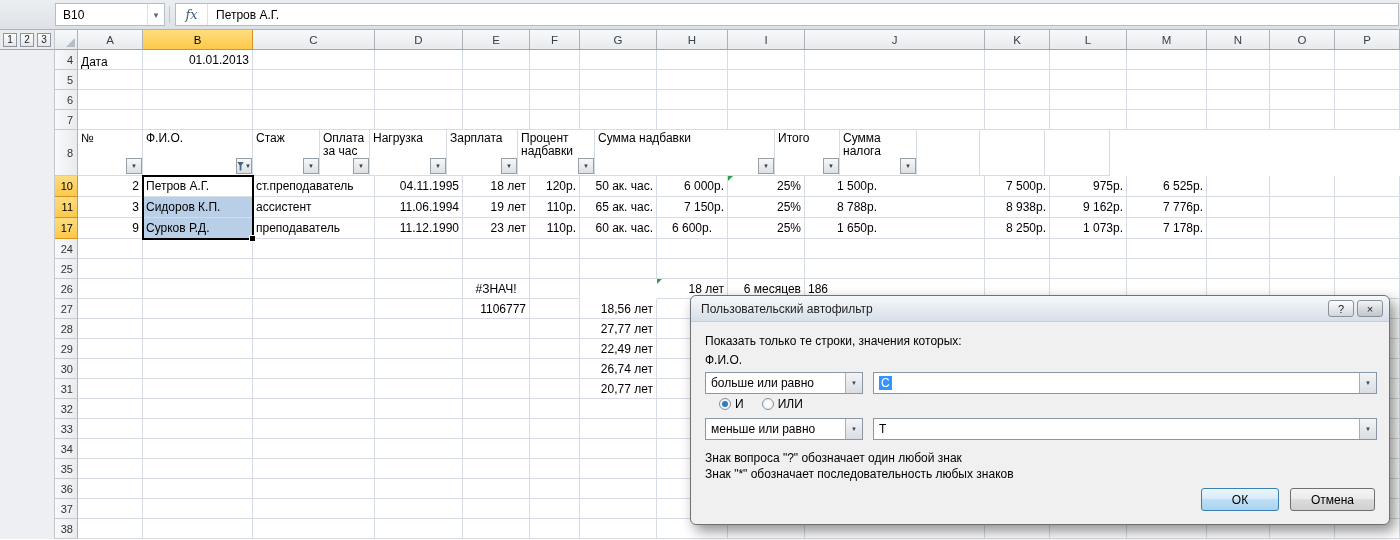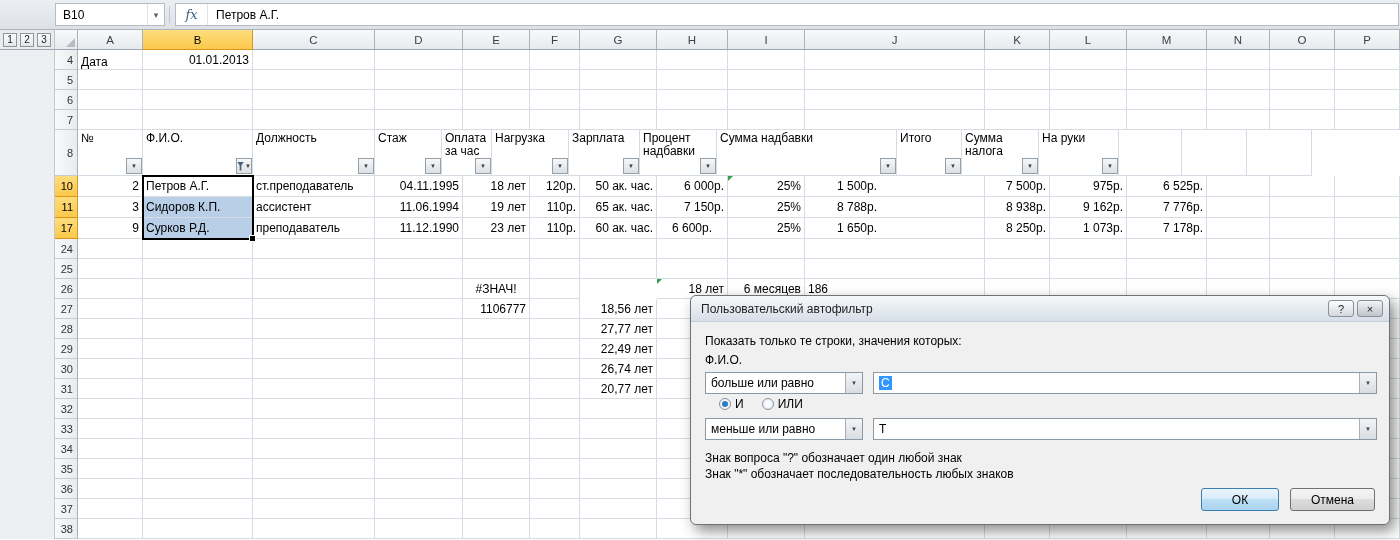--- a/index.html
+++ b/index.html
@@ -248,26 +248,20 @@
           <div class="farrow">▼</div>
         </div>
       </div>
       <div class="cell hrow" style="width: 110px;">
         <div class="ctext">Ф.И.О.</div>
         <div class="fbtn">
           <div class="funnelicon"></div>
           <div class="farrow">▼</div>
         </div>
       </div>
-      <div class="cell hrow" style="width: 122px;">
-        <div class="ctext">Должность</div>
-        <div class="fbtn">
-          <div class="farrow">▼</div>
-        </div>
-      </div>
       <div class="cell hrow" style="width: 67px;">
         <div class="ctext">Стаж</div>
         <div class="fbtn">
           <div class="farrow">▼</div>
         </div>
       </div>
       <div class="cell hrow" style="width: 50px;">
         <div class="ctext">Оплата за час</div>
         <div class="fbtn">
           <div class="farrow">▼</div>
@@ -298,26 +292,20 @@
         </div>
       </div>
       <div class="cell hrow" style="width: 65px;">
         <div class="ctext">Итого</div>
         <div class="fbtn">
           <div class="farrow">▼</div>
         </div>
       </div>
       <div class="cell hrow" style="width: 77px;">
         <div class="ctext">Сумма налога</div>
-        <div class="fbtn">
-          <div class="farrow">▼</div>
-        </div>
-      </div>
-      <div class="cell hrow" style="width: 80px;">
-        <div class="ctext">На руки</div>
         <div class="fbtn">
           <div class="farrow">▼</div>
         </div>
       </div>
       <div class="cell hrow" style="width: 63px;"></div>
       <div class="cell hrow" style="width: 65px;"></div>
       <div class="cell hrow" style="width: 65px;"></div>
     </div>
     <div class="grow" style="height: 21px;">
       <div class="gutter"></div>

